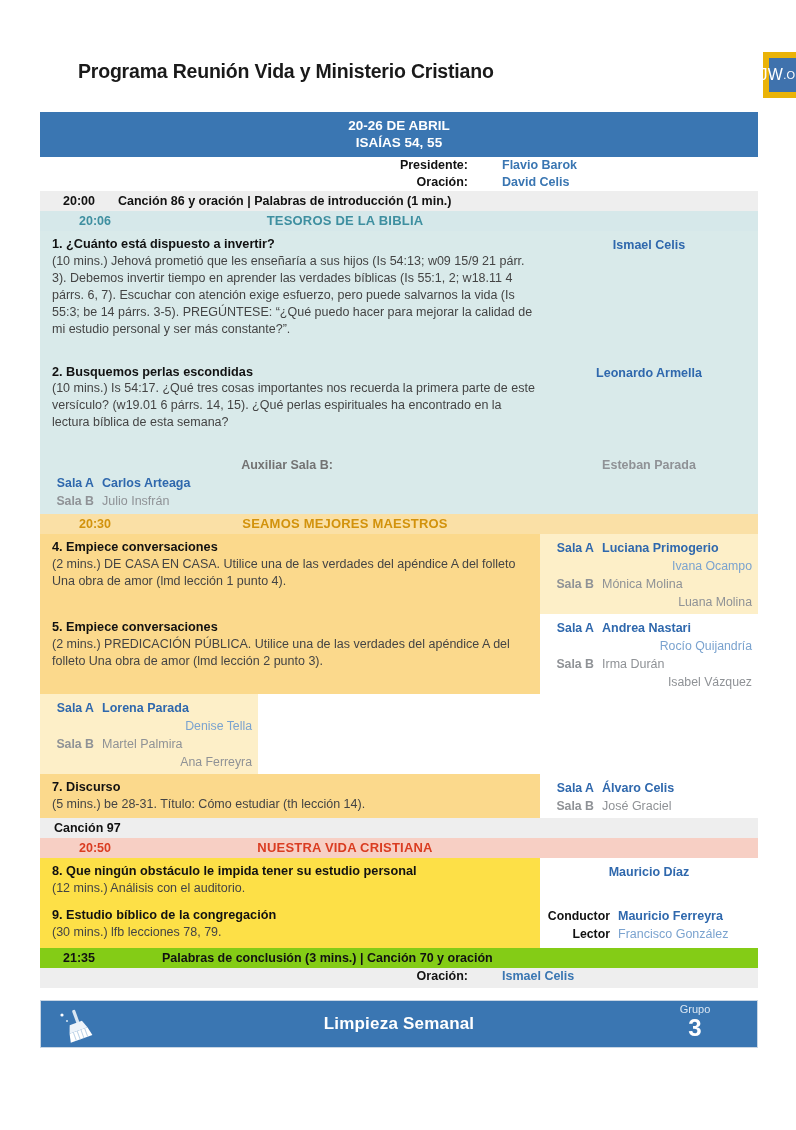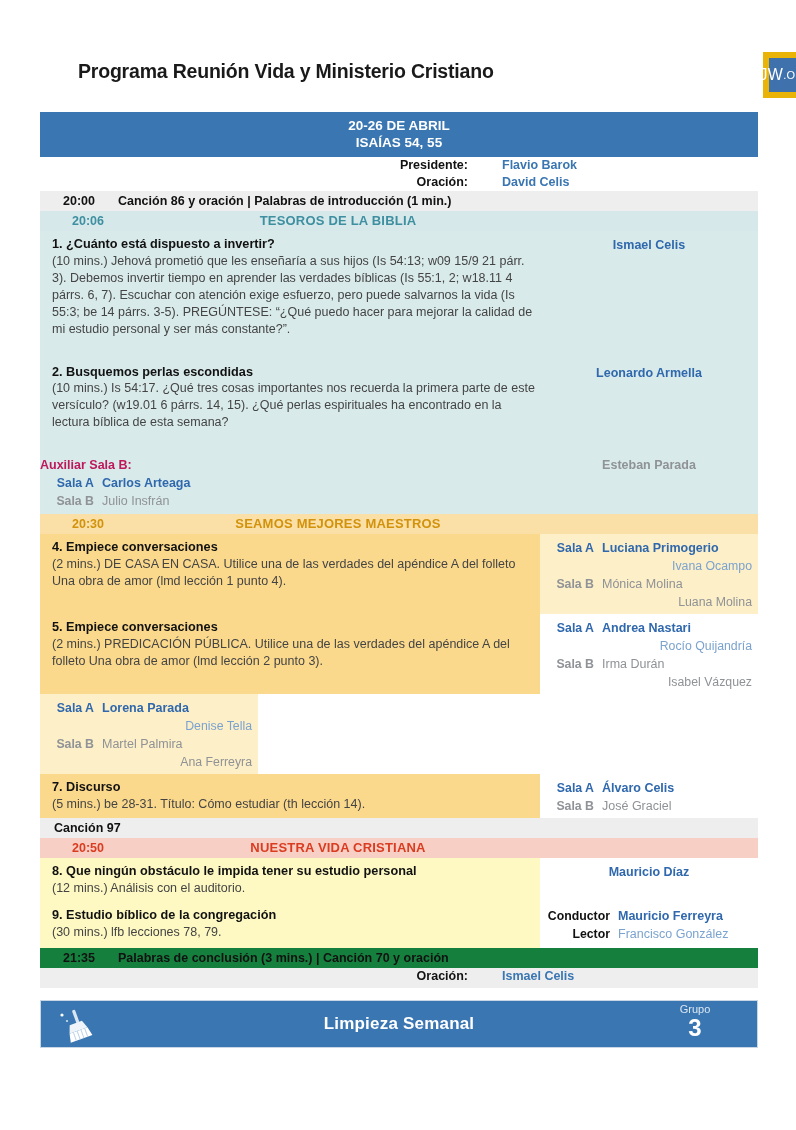--- a/index.html
+++ b/index.html
@@ -63,39 +63,39 @@
   }
   .greyrow .time{width:78px;text-align:center;box-sizing:border-box;}
   .greyrow .txt{flex:1;}
 
   .songrow{
     background:#eeeeee;font-size:12.5px;font-weight:bold;color:#111111;
     padding:3px 0 3px 14px;
   }
 
   
-  .sec-head{display:flex;align-items:baseline;padding:2px 0 3px 9px;}
+  .sec-head{display:flex;align-items:baseline;padding:2px 0 3px 16px;}
   .sec-head .time{width:78px;text-align:center;font-size:12.5px;font-weight:bold;box-sizing:border-box;}
   .sec-head .name{
     width:422px;text-align:center;font-size:13px;font-weight:bold;
     letter-spacing:0.2px;box-sizing:border-box;
   }
   .sec-head .pad{flex:1;}
 
   .t-head{background:#d6e8ea;}
   .t-head .time,.t-head .name{color:#3e8fa0;}
   .o-head{background:#fae0a6;}
   .o-head .time,.o-head .name{color:#d2920c;}
   .r-head{background:#f7cfc4;}
   .r-head .time,.r-head .name{color:#da3c21;}
 
   
   .t-body{background:#d9eaea;}
   .o-body{background:#fbd98c;}
-  .r-body{background:#fef9c3;}
+  .r-body{background:#fde047;}
 
   .item{padding:5px 0 3px 12px;}
   .item-title{font-size:12.7px;font-weight:bold;color:#111111;line-height:16.5px;}
   .item-desc{font-size:12.5px;color:#444444;line-height:17px;}
 
   
   .rblock{padding:5px 0 3px 0;box-sizing:border-box;}
   .nameline{display:flex;line-height:18px;}
   .nl-label{
     width:62px;text-align:right;padding-right:8px;box-sizing:border-box;
@@ -109,21 +109,21 @@
 
   .c-blue{color:#2f68ad;}
   .c-grey{color:#8f9296;}
   .c-lightblue{color:#7ba3cf;}
   .c-black{color:#111111;}
 
   .r-white{background:#ffffff;}
   .r-amberlight{background:#fdefc8;}
 
   
-  .final-row{background:#15803d;display:flex;align-items:flex-start;padding:3px 0;}
+  .final-row{background:#84cc16;display:flex;align-items:flex-start;padding:3px 0;gap:44px;}
   .final-row .time{width:78px;text-align:center;font-size:12.5px;font-weight:bold;color:#111111;box-sizing:border-box;}
   .final-row .txt{flex:1;font-size:12.5px;font-weight:bold;color:#111111;}
 
   
   .banner{
     margin-top:7px;height:48px;background:#3a76b2;border:1px solid #c9d6e4;
     box-sizing:border-box;position:relative;display:flex;align-items:center;
   }
   .banner .icon{position:absolute;left:12px;top:6px;width:46px;height:36px;}
   .banner .label{
@@ -208,21 +208,21 @@
         <div class="nl-center c-blue">Leonardo Armella</div>
       </div>
     </div>
 
     <div class="row t-body">
       <div class="col-l" style="height:22px"></div>
       <div class="col-r"></div>
     </div>
 
     <div class="row t-body">
-      <div class="col-l" style="text-align:left;padding-right:6px;font-size:12.5px;font-weight:bold;color:#be185d;line-height:18px;">Auxiliar Sala B:</div>
+      <div class="col-l" style="text-align:center;padding-right:6px;font-size:12.5px;font-weight:bold;color:#737373;line-height:18px;">Auxiliar Sala B:</div>
       <div class="col-r nl-center c-grey" style="font-weight:bold;">Esteban Parada</div>
     </div>
 
     <div class="row t-body">
       <div class="col-r" style="padding-bottom:4px;">
         <div class="nameline">
           <span class="nl-label c-blue">Sala A</span>
           <span class="nl-name c-blue">Carlos Arteaga</span>
         </div>
         <div class="nameline">

